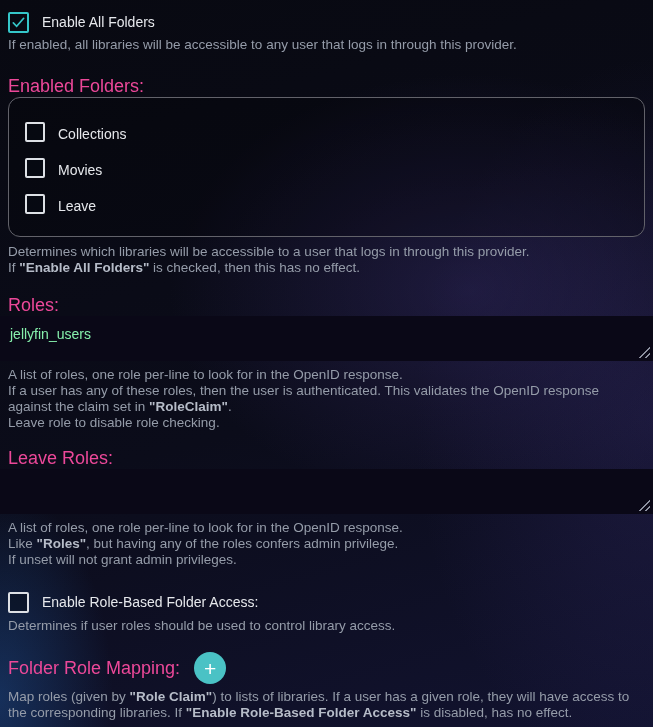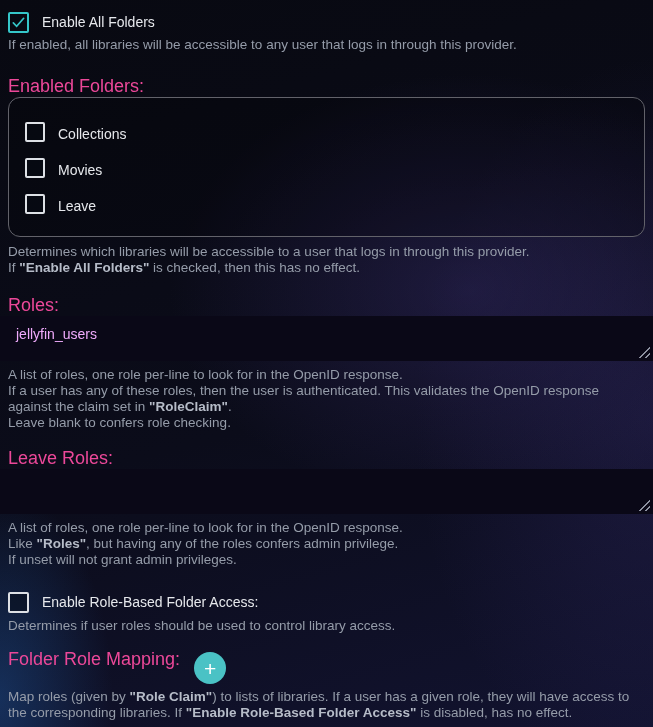--- a/index.html
+++ b/index.html
@@ -47,31 +47,31 @@
     padding: 22px 16px 8px;
     background: rgba(0,0,0,0.18);
   }
   .folder-row { display: flex; align-items: flex-end; margin-bottom: 14px; min-height: 22px; }
   .folder-row .cb { width: 20px; height: 20px; margin-right: 13px; }
 
   .textarea-wrap { position: relative; width: 653px; }
   textarea {
     display: block; width: 653px; height: 45px;
     background: #0a0817; border: none; outline: none; resize: none;
-    color: #f0abfc; font-family: "Liberation Sans", "DejaVu Sans", sans-serif;
-    font-size: 14px; line-height: 18px; padding: 9px 16px;
+    color: #86efac; font-family: "Liberation Sans", "DejaVu Sans", sans-serif;
+    font-size: 14px; line-height: 18px; padding: 9px 10px;
   }
   .grip {
     position: absolute; right: 3px; bottom: 3px; width: 13px; height: 13px;
     clip-path: polygon(100% 0, 100% 100%, 0 100%);
     background: repeating-linear-gradient(135deg, transparent 0 2.5px, #8d91a0 2.5px 4px);
     cursor: nwse-resize;
   }
 
-  .mapping-row { display: flex; align-items: flex-start; margin: 18px 8px 5px; }
+  .mapping-row { display: flex; align-items: center; margin: 18px 8px 5px; }
   .mapping-row .field-label { margin: 0 14px 0 0; }
   .fab {
     width: 32px; height: 32px; border-radius: 50%;
     background: #4ac2c5; border: none; cursor: pointer;
     display: flex; align-items: center; justify-content: center;
     color: #ffffff; padding: 0;
   }
   .fab .plus { font-size: 21px; line-height: 21px; font-weight: 400; }
 
   .mt-3  { margin-top: 3px; }
@@ -121,21 +121,21 @@
   </div>
 
   <label class="field-label mt-22">Roles:</label>
   <div class="textarea-wrap">
     <textarea spellcheck="false" style="">jellyfin_users</textarea>
     <span class="grip"></span>
   </div>
   <div class="desc mt-6">
     <div>A list of roles, one role per-line to look for in the OpenID response.</div>
     <div><span>If a user has any of these roles, then the user is authenticated. This validates the OpenID response against the claim set in </span><strong>"RoleClaim"</strong><span>.</span></div>
-    <div>Leave blank to confers role checking.</div>
+    <div>Leave role to disable role checking.</div>
   </div>
 
   <label class="field-label mt-20">Leave Roles:</label>
   <div class="textarea-wrap">
     <textarea spellcheck="false" style=""></textarea>
     <span class="grip"></span>
   </div>
   <div class="desc mt-6">
     <div>A list of roles, one role per-line to look for in the OpenID response.</div>
     <div><span>Like </span><strong>"Roles"</strong><span>, but having any of the roles confers admin privilege.</span></div>

